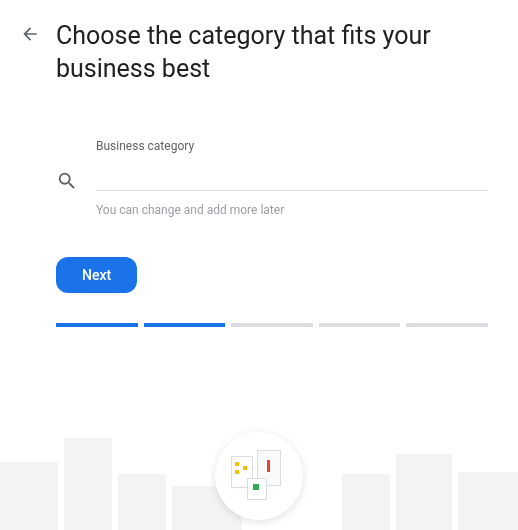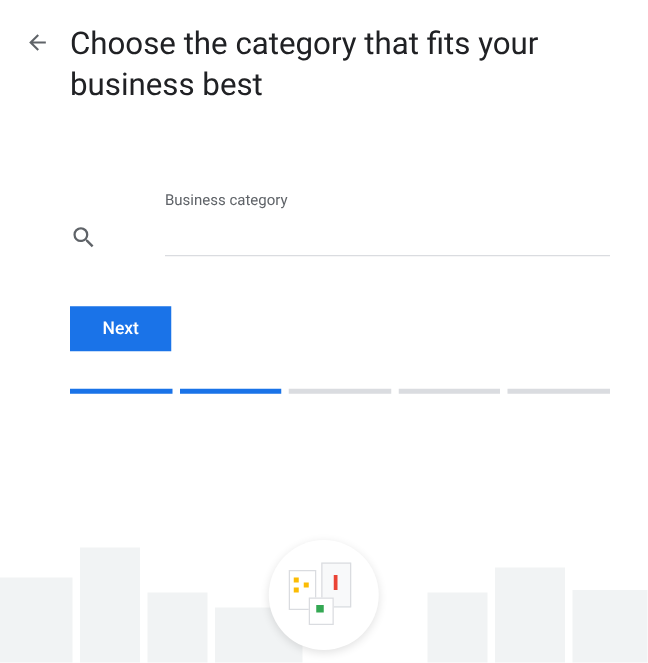--- a/index.html
+++ b/index.html
@@ -32,37 +32,36 @@
       fill: #5f6368;
     }
     .content {
       flex: 1;
     }
     .title {
       font-size: 25px;
       font-weight: 400;
       color: #202124;
       line-height: 1.3;
-      margin-bottom: 28px;
+      margin-bottom: 14px;
     }
     .subtitle {
       font-size: 14px;
       color: #5f6368;
       line-height: 1.5;
     }
     .learn-more {
       color: #1a73e8;
       cursor: pointer;
       text-decoration: none;
     }
     .input-section {
       margin: 40px 30px 0 56px;
       display: flex;
-      align-items: flex-end;
-      gap: 36px;
+      align-items: center;
     }
     .search-icon {
       margin-right: 18px;
       margin-top: 10px;
       flex-shrink: 0;
     }
     .search-icon svg {
       width: 22px;
       height: 22px;
       fill: #5f6368;
@@ -89,21 +88,21 @@
       color: #9aa0a6;
       margin-top: 12px;
     }
     .button-row {
       margin: 40px 0 0 56px;
     }
     .next-btn {
       background: #1a73e8;
       color: #fff;
       border: none;
-      border-radius: 0;
+      border-radius: 12px;
       padding: 10px 26px;
       font-size: 14px;
       font-weight: 500;
       cursor: pointer;
       font-family: inherit;
     }
     .progress {
       display: flex;
       gap: 6px;
       margin: 30px 30px 0 56px;
@@ -195,20 +194,21 @@
 
 <div class="input-section">
   <div class="search-icon">
     <svg viewBox="0 0 24 24">
         <path d="M15.5 14h-.79l-.28-.27A6.471 6.471 0 0016 9.5 6.5 6.5 0 109.5 16c1.61 0 3.09-.59 4.23-1.57l.27.28v.79l5 4.99L20.49 19l-4.99-5zm-6 0C7.01 14 5 11.99 5 9.5S7.01 5 9.5 5 14 7.01 14 9.5 11.99 14 9.5 14z"></path>
       </svg>
   </div>
   <div class="input-wrap">
     <div class="input-label">Business category</div>
     <input type="text" class="input-field" value="" style="">
+    <div class="input-hint">You can change and add more later</div>
   </div>
 </div>
 
 <div class="button-row">
   <button class="next-btn">Next</button>
 </div>
 
 <div class="progress">
   <div class="progress-step active"></div>
   <div class="progress-step active"></div>

